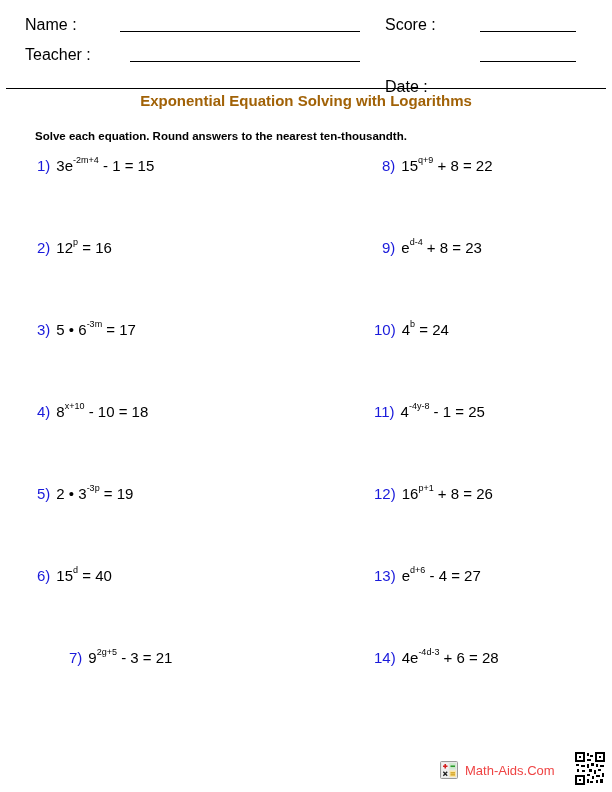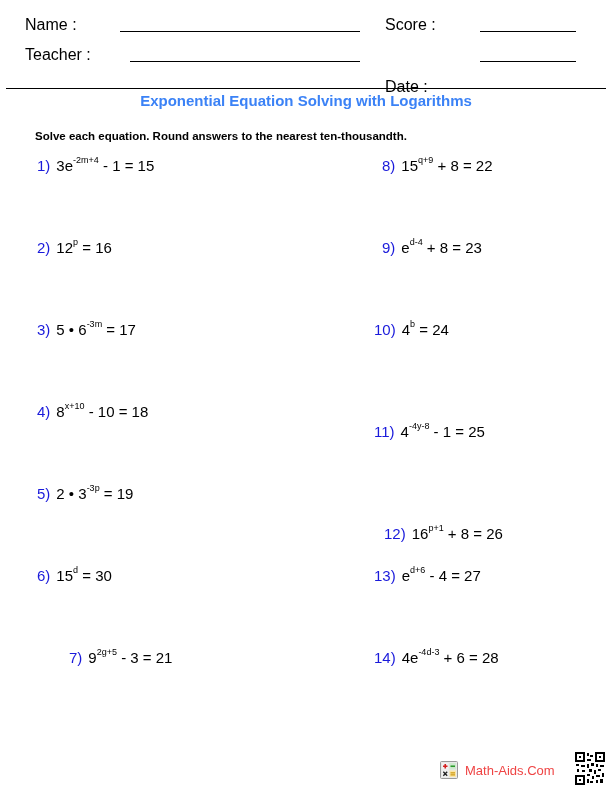--- a/index.html
+++ b/index.html
@@ -12,21 +12,21 @@
     }
     .hdr-line {
       position: absolute; height: 0; border-top: 1px solid #000;
     }
     .rule {
       position: absolute; left: 6px; top: 88px; width: 600px; height: 0;
       border-top: 1px solid #000;
     }
     .title {
       position: absolute; left: 0; top: 92px; width: 612px; text-align: center;
-      font-size: 15px; font-weight: bold; color: #3b82f6;
+      font-size: 15px; font-weight: bold; color: #a16207;
     }
     .instructions {
       position: absolute; left: 35px; top: 130px;
       font-size: 11.5px; font-weight: bold;
     }
     .problem {
       position: absolute; font-size: 15px; white-space: nowrap; line-height: 18px;
     }
     .pnum { color: #1a1adb; display: inline-block; }
     .eq { display: inline-block; margin-left: 6px; }
@@ -68,39 +68,39 @@
 <div class="problem" style="left:37px; top:321px;">
   <span class="pnum">3)</span><span class="eq"><span>5 • 6</span><sup>-3m</sup><span> = 17</span></span>
 </div>
 <div class="problem" style="left:37px; top:403px;">
   <span class="pnum">4)</span><span class="eq"><span>8</span><sup>x+10</sup><span> - 10 = 18</span></span>
 </div>
 <div class="problem" style="left:37px; top:485px;">
   <span class="pnum">5)</span><span class="eq"><span>2 • 3</span><sup>-3p</sup><span> = 19</span></span>
 </div>
 <div class="problem" style="left:37px; top:567px;">
-  <span class="pnum">6)</span><span class="eq"><span>15</span><sup>d</sup><span> = 30</span></span>
+  <span class="pnum">6)</span><span class="eq"><span>15</span><sup>d</sup><span> = 40</span></span>
 </div>
 <div class="problem" style="left:37px; top:649px;margin-left:32px;">
   <span class="pnum">7)</span><span class="eq"><span>9</span><sup>2g+5</sup><span> - 3 = 21</span></span>
 </div>
 
 <div class="problem" style="left:382px; top:157px;">
   <span class="pnum">8)</span><span class="eq"><span>15</span><sup>q+9</sup><span> + 8 = 22</span></span>
 </div>
 <div class="problem" style="left:382px; top:239px;">
   <span class="pnum">9)</span><span class="eq"><span>e</span><sup>d-4</sup><span> + 8 = 23</span></span>
 </div>
 <div class="problem" style="left:374px; top:321px;">
   <span class="pnum">10)</span><span class="eq"><span>4</span><sup>b</sup><span> = 24</span></span>
 </div>
-<div class="problem" style="left:374px; top:403px;margin-top:20px;">
+<div class="problem" style="left:374px; top:403px;">
   <span class="pnum">11)</span><span class="eq"><span>4</span><sup>-4y-8</sup><span> - 1 = 25</span></span>
 </div>
-<div class="problem" style="left:384px; top:485px;margin-top:40px;">
+<div class="problem" style="left:374px; top:485px;">
   <span class="pnum">12)</span><span class="eq"><span>16</span><sup>p+1</sup><span> + 8 = 26</span></span>
 </div>
 <div class="problem" style="left:374px; top:567px;text-align:center;">
   <span class="pnum">13)</span><span class="eq"><span>e</span><sup>d+6</sup><span> - 4 = 27</span></span>
 </div>
 <div class="problem" style="left:374px; top:649px;">
   <span class="pnum">14)</span><span class="eq"><span>4e</span><sup>-4d-3</sup><span> + 6 = 28</span></span>
 </div>
 
 <div class="footer-logo">

